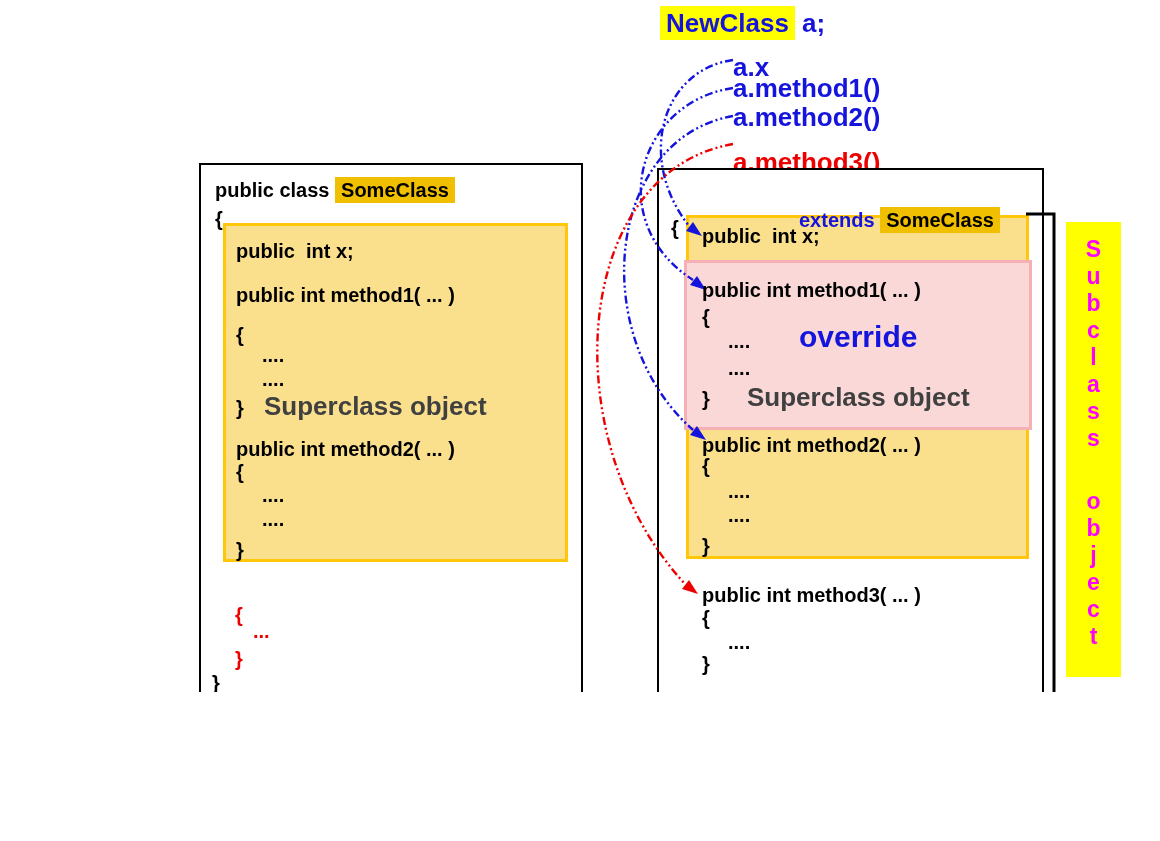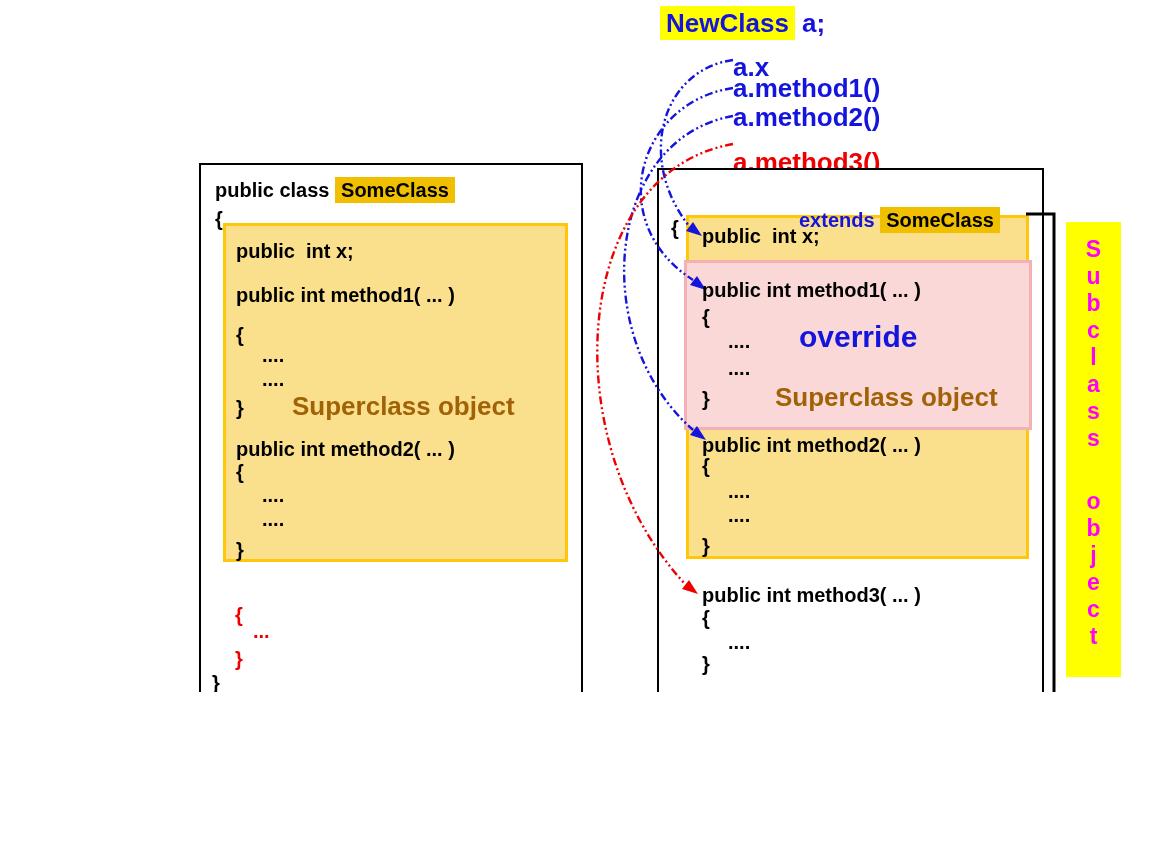--- a/index.html
+++ b/index.html
@@ -3,21 +3,21 @@
 <meta charset="utf-8">
 <style>
   html,body{margin:0;padding:0;background:#fff;}
   #canvas{position:relative;width:1160px;height:692px;background:#ffffff;overflow:hidden;
           font-family:"Liberation Sans",sans-serif;}
   .code{position:absolute;font:bold 20px/24px "Liberation Sans",sans-serif;color:#000;white-space:pre;}
   .big{position:absolute;font:bold 26px/30px "Liberation Sans",sans-serif;white-space:pre;}
   .toplabel{position:absolute;font:bold 26px/30px "Liberation Sans",sans-serif;white-space:pre;color:#1414DD;}
   .blue{color:#1414DD;}
   .red{color:#EE0000;}
-  .magenta{color:#a16207;margin-left:28px;}
+  .magenta{color:#404040;}
   .hl-gold{background:#F0C000;padding:2px 6px;}
   .hl-yellow{background:#FFFF00;padding:2px 6px;}
   .classbox{position:absolute;background:#ffffff;border:2px solid #000;}
   .memberbox{position:absolute;background:#FAE08C;border:3px solid #FFC60A;}
   .pinkbox{position:absolute;background:#FAD8D8;border:3px solid #F4B0B4;}
   .strip{position:absolute;background:#FFFF00;display:flex;flex-direction:column;align-items:center;
          padding-top:14px;gap:36px;}
   .vword{font:bold 23px/27px "Liberation Sans",sans-serif;color:#FF00FF;white-space:pre;text-align:center;}
   svg.overlay{position:absolute;left:0;top:0;pointer-events:none;}
 </style>

